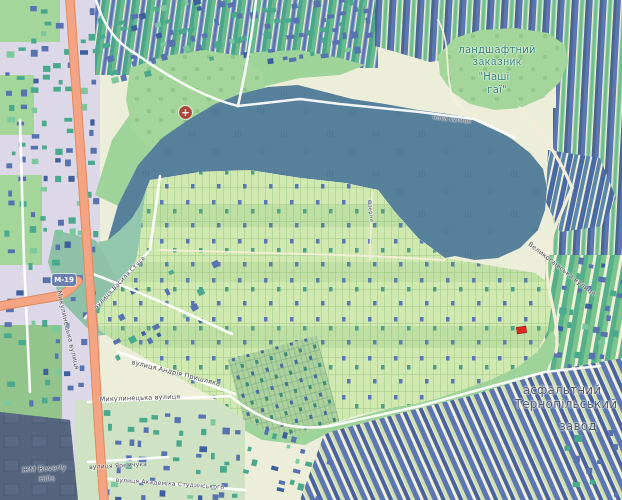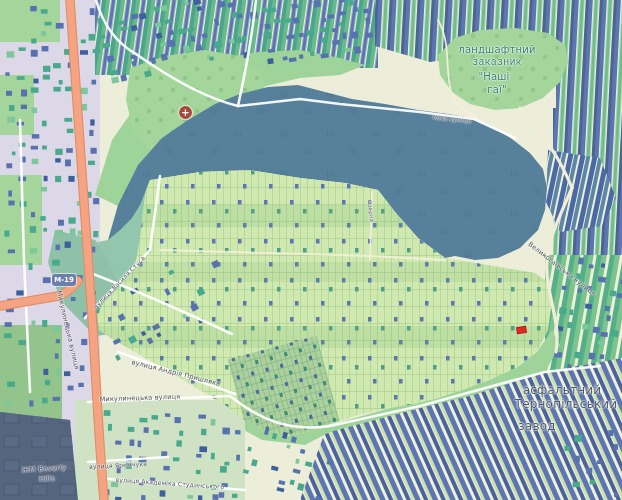--- a/index.html
+++ b/index.html
@@ -554,14 +554,14 @@
 <div class="lbl tiny" style="left:371px;top:211px;--r:83deg;">Озерна</div>
 <div class="lbl" style="left:176px;top:373px;--r:14deg;">вулиця Андрія Пришляка</div>
 <div class="lbl" style="left:140px;top:398px;--r:-2deg;">Микулинецька вулиця</div>
 <div class="lbl" style="left:562px;top:269px;--r:38deg;">Великогаївська вулиця</div>
 <div class="lbl dark" style="left:44px;top:469px;--r:-4deg;">ЖМ Beverly</div>
 <div class="lbl dark" style="left:47px;top:479px;--r:-4deg;">Hills</div>
 <div class="lbl" style="left:118px;top:465px;--r:-3deg;font-size:6px;">вулиця Яремчука</div>
 <div class="lbl" style="left:170px;top:483px;--r:4deg;font-size:6px;">вулиця Академіка Студинського</div>
 <div class="lbl plant" style="left:566px;top:404px;">Тернопільський</div>
 <div class="lbl plant" style="left:562px;top:390px;">асфальтний</div>
-<div class="lbl plant" style="left:537px;top:426px;">завод</div>
+<div class="lbl plant" style="left:578px;top:426px;">завод</div>
 </div>
 
 </body></html>

